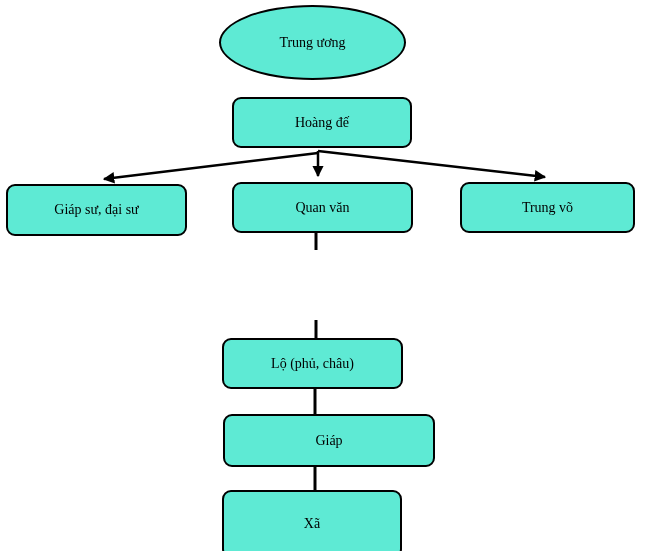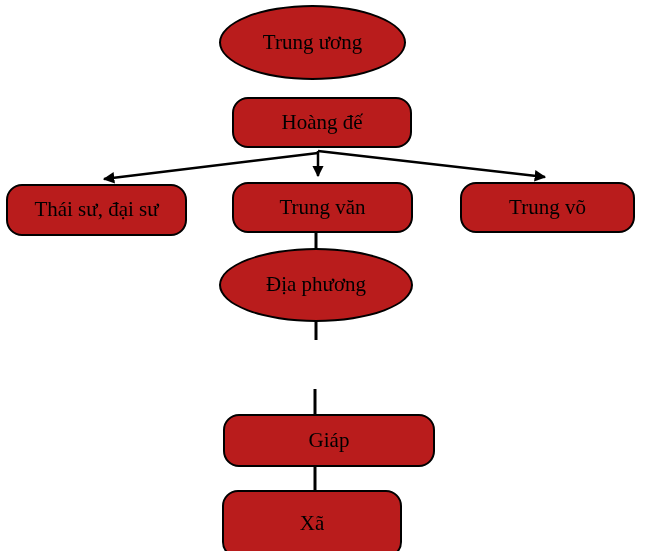--- a/index.html
+++ b/index.html
@@ -20,28 +20,28 @@
     position: absolute;
     left: 0; top: 0;
     width: 645px; height: 551px;
   }
   .node {
     position: absolute;
     display: flex;
     align-items: center;
     justify-content: center;
     text-align: left;
-    font-size: 21px;
+    font-size: 14px;
     line-height: 1.1;
-    background: #b91c1c;
+    background: #5eead4;
     box-sizing: border-box;
   }
   .rect {
     border: 2px solid #000000;
-    border-radius: 16px;
+    border-radius: 9px;
   }
   .ellipse {
     border: 2px solid #000000;
     border-radius: 50%;
   }
   
   #n-trung-uong { left: 219px; top: 5px;   width: 187px; height: 75px; }
   #n-hoang-de   { left: 232px; top: 97px;  width: 180px; height: 51px; }
   #n-thai-su    { left: 6px;   top: 184px; width: 181px; height: 52px; }
   #n-quan-van   { left: 232px; top: 182px; width: 181px; height: 51px; }
@@ -75,35 +75,35 @@
 
   <div id="n-trung-uong" class="node ellipse">
     <span>Trung ương</span>
   </div>
 
   <div id="n-hoang-de" class="node rect">
     <span>Hoàng đế</span>
   </div>
 
   <div id="n-thai-su" class="node rect">
-    <span>Thái sư, đại sư</span>
+    <span>Giáp sư, đại sư</span>
   </div>
 
   <div id="n-quan-van" class="node rect">
-    <span>Trung văn</span>
+    <span>Quan văn</span>
   </div>
 
   <div id="n-quan-vo" class="node rect">
     <span>Trung võ</span>
   </div>
 
-  <div id="n-dia-phuong" class="node ellipse">
-    <span>Địa phương</span>
+
+  <div id="n-lo" class="node rect">
+    <span>Lộ (phủ, châu)</span>
   </div>
-
 
   <div id="n-giap" class="node rect">
     <span>Giáp</span>
   </div>
 
   <div id="n-xa" class="node rect">
     <span>Xã</span>
   </div>
 
 </div>

